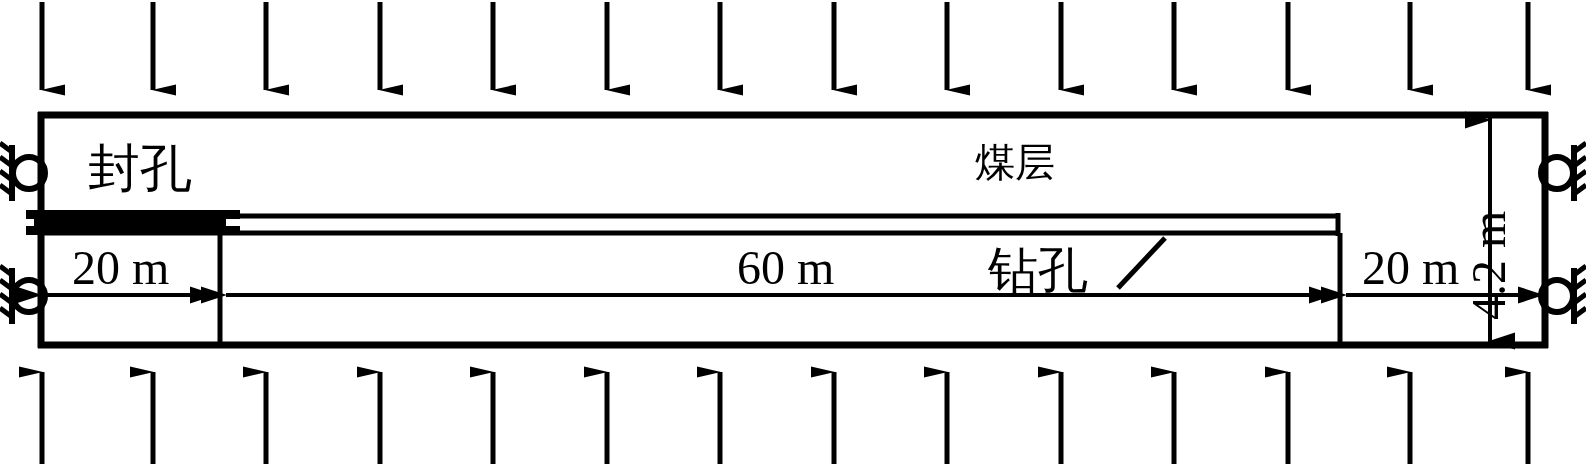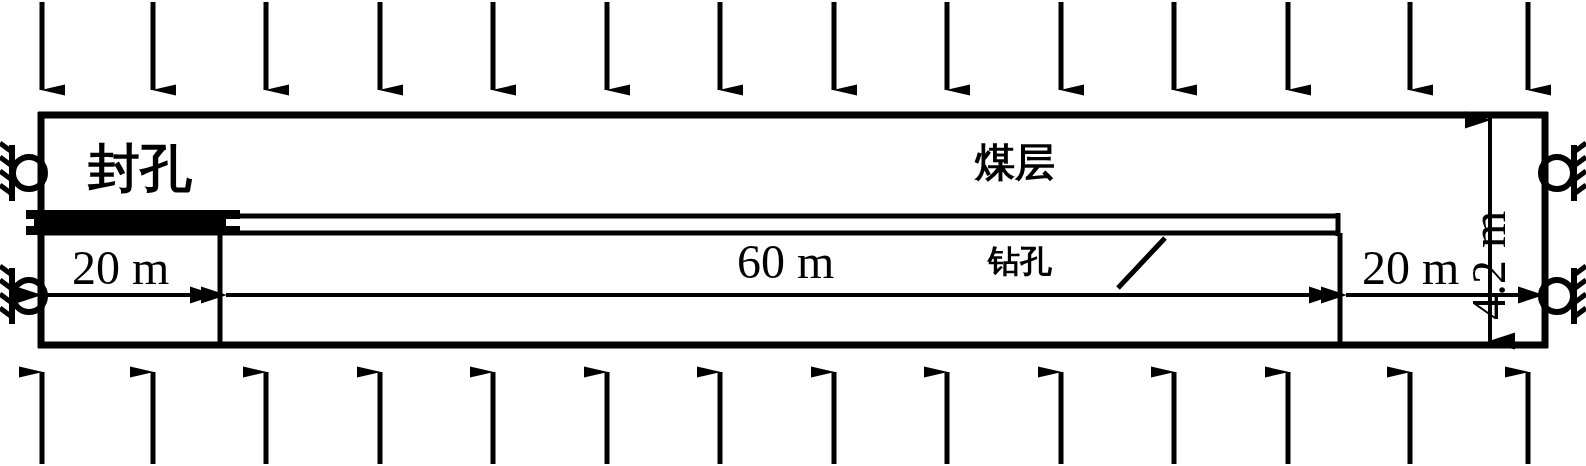--- a/index.html
+++ b/index.html
@@ -1,20 +1,20 @@
 <!DOCTYPE html>
 <html><head>
 <meta charset="utf-8">
 <style>
   html,body{margin:0;padding:0;background:#ffffff;}
   body{font-family:"Liberation Serif",serif;}
   #stage{position:relative;width:1586px;height:466px;background:#ffffff;overflow:hidden;}
   svg{display:block;position:absolute;top:0;left:0;}
   .lbl{position:absolute;color:#000;white-space:nowrap;line-height:1;}
-  .cn{font-family:"DejaVu Sans","Liberation Sans",sans-serif;font-weight:700;}
+  .cn{font-family:"DejaVu Sans","Liberation Sans",sans-serif;font-weight:400;}
   .num{font-family:"Liberation Serif","DejaVu Serif",serif;}
   .rot{transform-origin:0 0;}
 </style>
 </head>
 <body>
 
 <div id="stage">
 
   <svg width="1586" height="466" viewBox="0 0 1586 466">
     <defs>
@@ -139,23 +139,23 @@
       <line x1="1574" y1="289" x2="1586" y2="280" stroke="#000" stroke-width="5"></line>
       <line x1="1574" y1="303" x2="1586" y2="294" stroke="#000" stroke-width="5"></line>
       <line x1="1574" y1="317" x2="1586" y2="308" stroke="#000" stroke-width="5"></line>
     </g>
   </svg>
 
   <div class="lbl cn" style="left:88px;top:142px;font-size:52px;">封孔</div>
 
   <div class="lbl cn" style="left:975px;top:142px;font-size:40px;">煤层</div>
 
-  <div class="lbl cn" style="left:988px;top:245px;font-size:32px;">钻孔</div>
+  <div class="lbl cn" style="left:988px;top:245px;font-size:50px;">钻孔</div>
 
   <div class="lbl num" style="left:72px;top:244px;font-size:48px;">20 m</div>
 
-  <div class="lbl num" style="left:737px;top:238px;font-size:48px;">60 m</div>
+  <div class="lbl num" style="left:737px;top:244px;font-size:48px;">60 m</div>
 
   <div class="lbl num" style="left:1362px;top:244px;font-size:48px;">20 m</div>
 
   <div class="lbl num rot" style="left:1465px;top:320px;font-size:48px;transform:rotate(-90deg);">4.2 m</div>
 
 </div>
 
 </body></html>

